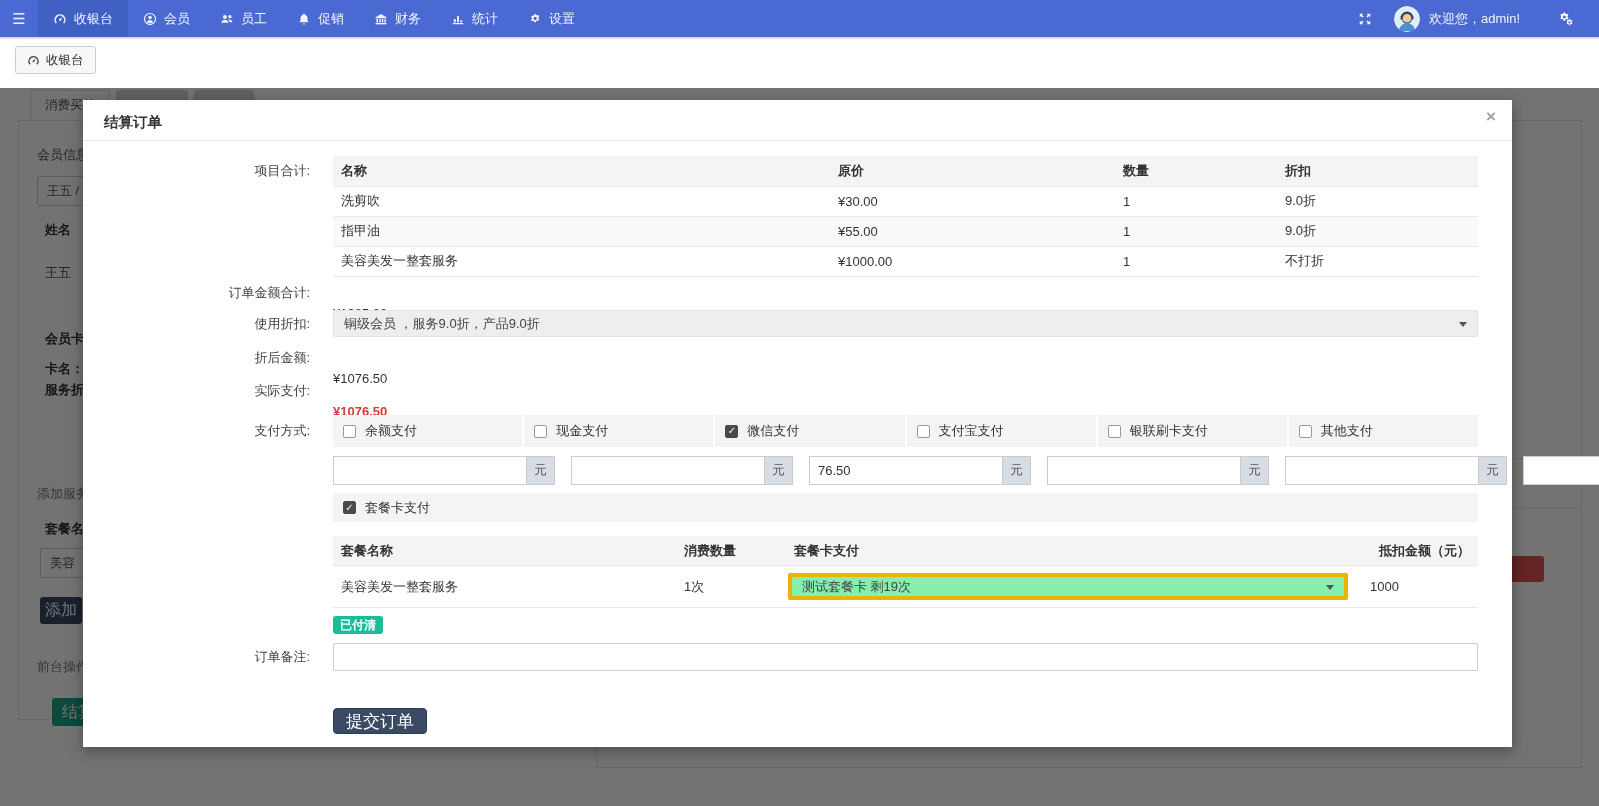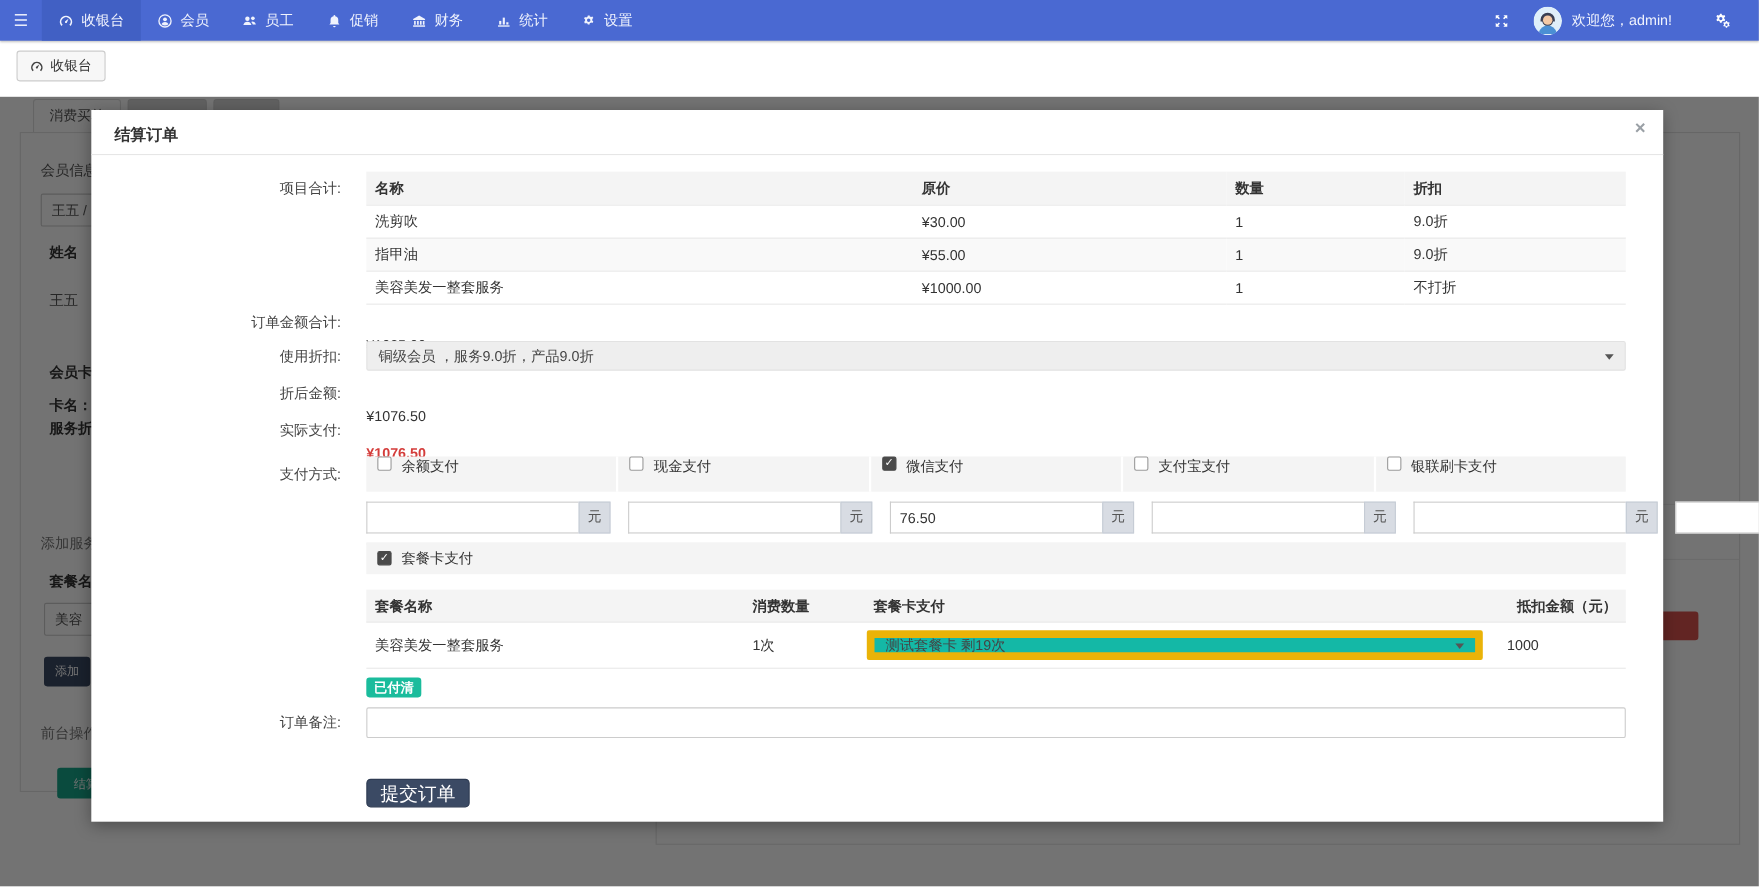--- a/index.html
+++ b/index.html
@@ -32,21 +32,21 @@
   .bg-page { position:absolute; left:0; top:88px; width:1599px; height:718px; background:#fff; }
   .bg-tab { position:absolute; left:30px; top:2px; width:80px; height:30px; background:#fff;
     border:1px solid #ddd; border-bottom:none; border-radius:3px 3px 0 0; font-size:12.5px;
     color:#555; display:flex; align-items:center; justify-content:center; }
   .bg-tab2 { position:absolute; top:2px; height:28px; background:#d8d8d8; border:1px solid #cfcfcf; border-radius:3px 3px 0 0;}
   .bg-panel { position:absolute; background:#fff; border:1px solid #e3e3e3; }
   .bg-text { position:absolute; font-size:13px; color:#555; white-space:nowrap; }
   .bg-bold { font-weight:bold; color:#333; }
   .bg-input { position:absolute; background:#fff; border:1px solid #ccc; border-radius:2px;
     font-size:12.5px; color:#555; display:flex; align-items:center; padding-left:9px; white-space:nowrap; }
-  .bg-btn { position:absolute; color:#fff; font-size:11px; display:flex; align-items:center;
+  .bg-btn { position:absolute; color:#fff; font-size:16px; display:flex; align-items:center;
     justify-content:center; border-radius:3px; white-space:nowrap;font-family:Liberation Mono, monospace; }
   .bg-line { position:absolute; height:1px; background:#ededed; }
 
   
   .overlay { position:absolute; left:0; top:88px; width:1599px; height:718px;
     background:rgba(0,0,0,.55); z-index:9; }
 
   
   .modal { position:absolute; left:83px; top:100px; width:1429px; height:647px; background:#fff;
     z-index:10; box-shadow:0 4px 14px rgba(0,0,0,.35); font-size:13px; color:#333; }
@@ -65,25 +65,25 @@
   table.items td { height:30px; padding:0 8px; font-size:13px; color:#333; border-bottom:1px solid #e9e9e9; }
   table.items tr.stripe td { background:#f9f9f9; }
 
   .val { height:30px; line-height:30px; font-size:13px; color:#333;margin-top:21px; }
   .val.red { color:#d43c3a; font-weight:bold; }
 
   .sel { position:relative; background:#eee; border:1px solid #e2e2e2; border-radius:2px;
     display:flex; align-items:center; padding:0 26px 0 10px; color:#444; cursor:pointer; }
   .sel .caret { position:absolute; right:10px; top:50%; margin-top:-2px; width:0; height:0;
     border-left:4.5px solid transparent; border-right:4.5px solid transparent; border-top:5px solid #555; }
-  .sel.white { background:#14b8a6; border:7px solid #eab308; }
+  .sel.white { background:#86efac; border:4px solid #eab308; }
 
   
   .pay-band { display:flex; height:32px; }
-  .pay-band .cell { flex:1; background:#f4f4f4; display:flex; gap:9px;
+  .pay-band .cell { flex:1; background:#f4f4f4; display:flex; align-items:center; gap:9px;
     padding-left:10px; border-right:2px solid #fff; }
   .pay-band .cell:last-child { border-right:none; }
   .pay-inputs { display:flex; margin-top:9px; }
   .pay-inputs .cell { flex:1; padding-right:16px; display:flex; }
   .igroup { display:flex; flex:1; height:29px; }
   .igroup input { flex:1; min-width:0; border:1px solid #ccc; border-right:none; padding:0 8px;
     font-size:13px; color:#333; outline:none; font-family:inherit; }
   .addon { width:29px; background:#d8dce3; border:1px solid #c6ccd5; display:flex; align-items:center;
     justify-content:center; font-size:12.5px; color:#555; }
 
@@ -344,20 +344,24 @@
           <span>微信支付</span>
         </div>
         <div class="cell">
           <span class="cb"></span>
           <span>支付宝支付</span>
         </div>
         <div class="cell">
           <span class="cb"></span>
           <span>银联刷卡支付</span>
         </div>
+        <div class="cell">
+          <span class="cb"></span>
+          <span>其他支付</span>
+        </div>
       </div>
       <div class="pay-inputs">
         <div class="cell">
             <div class="igroup">
           <input value="" style="">
           <span class="addon">元</span>
         </div>
           </div>
         <div class="cell">
             <div class="igroup">

